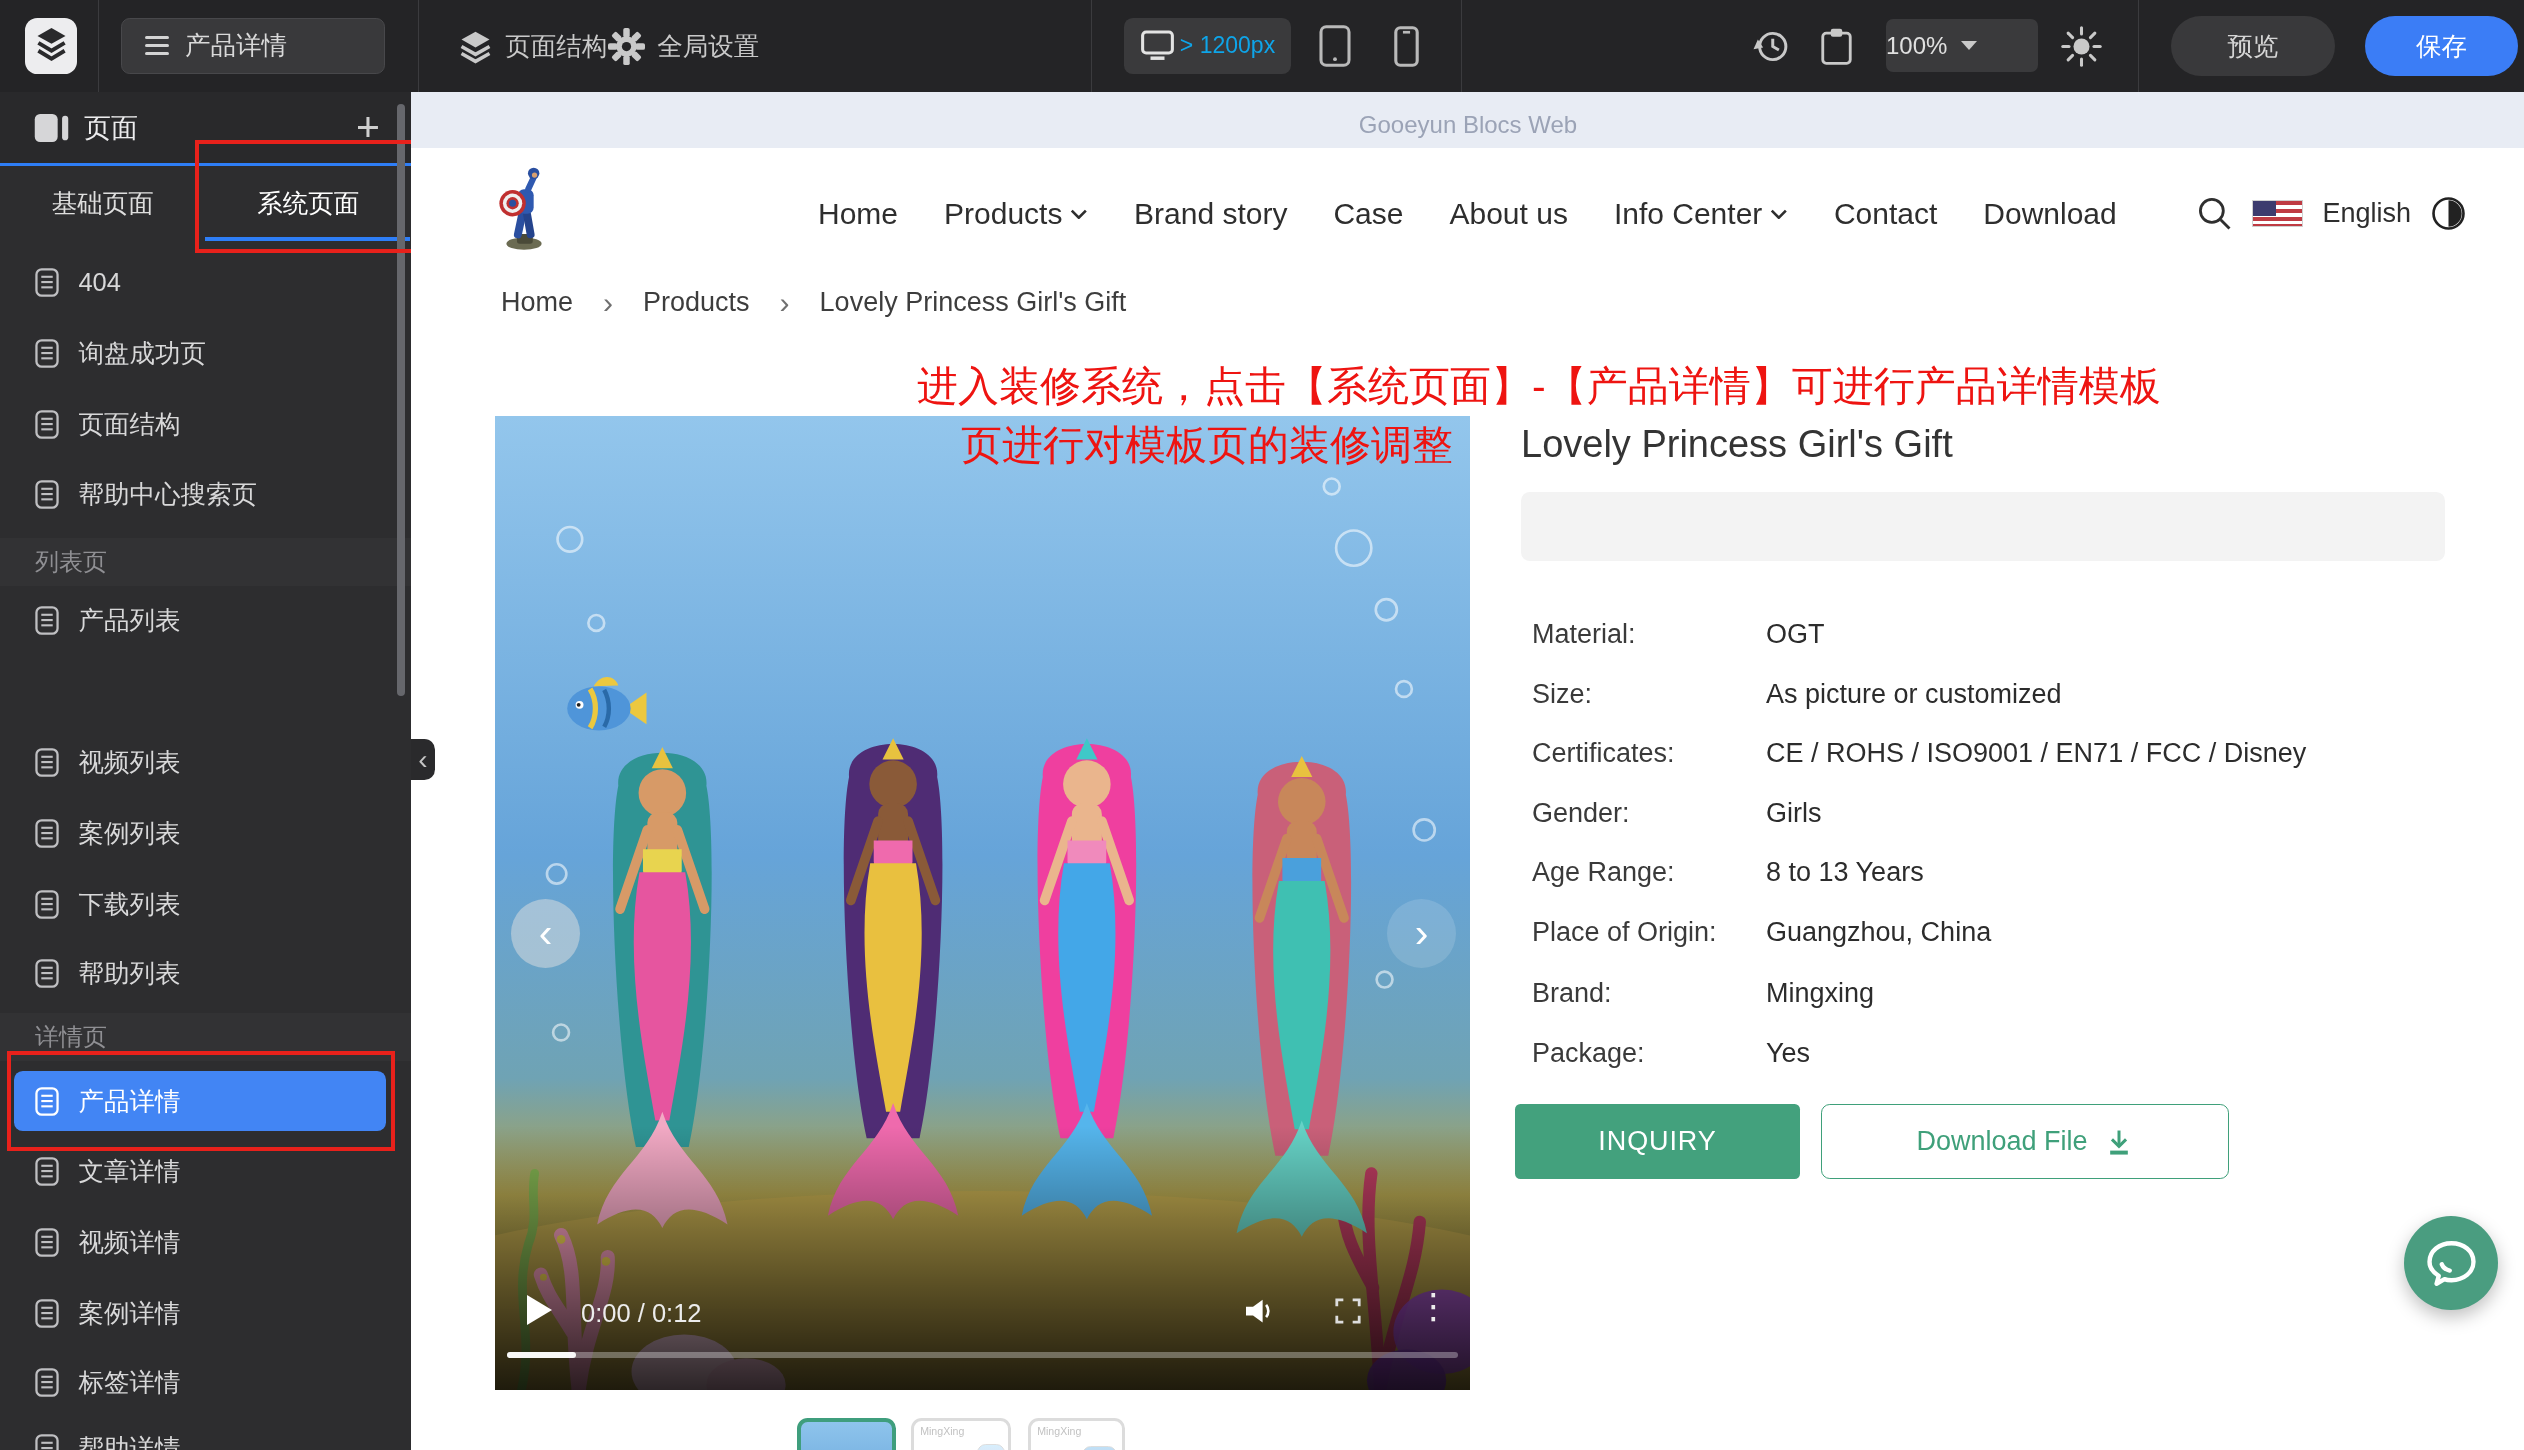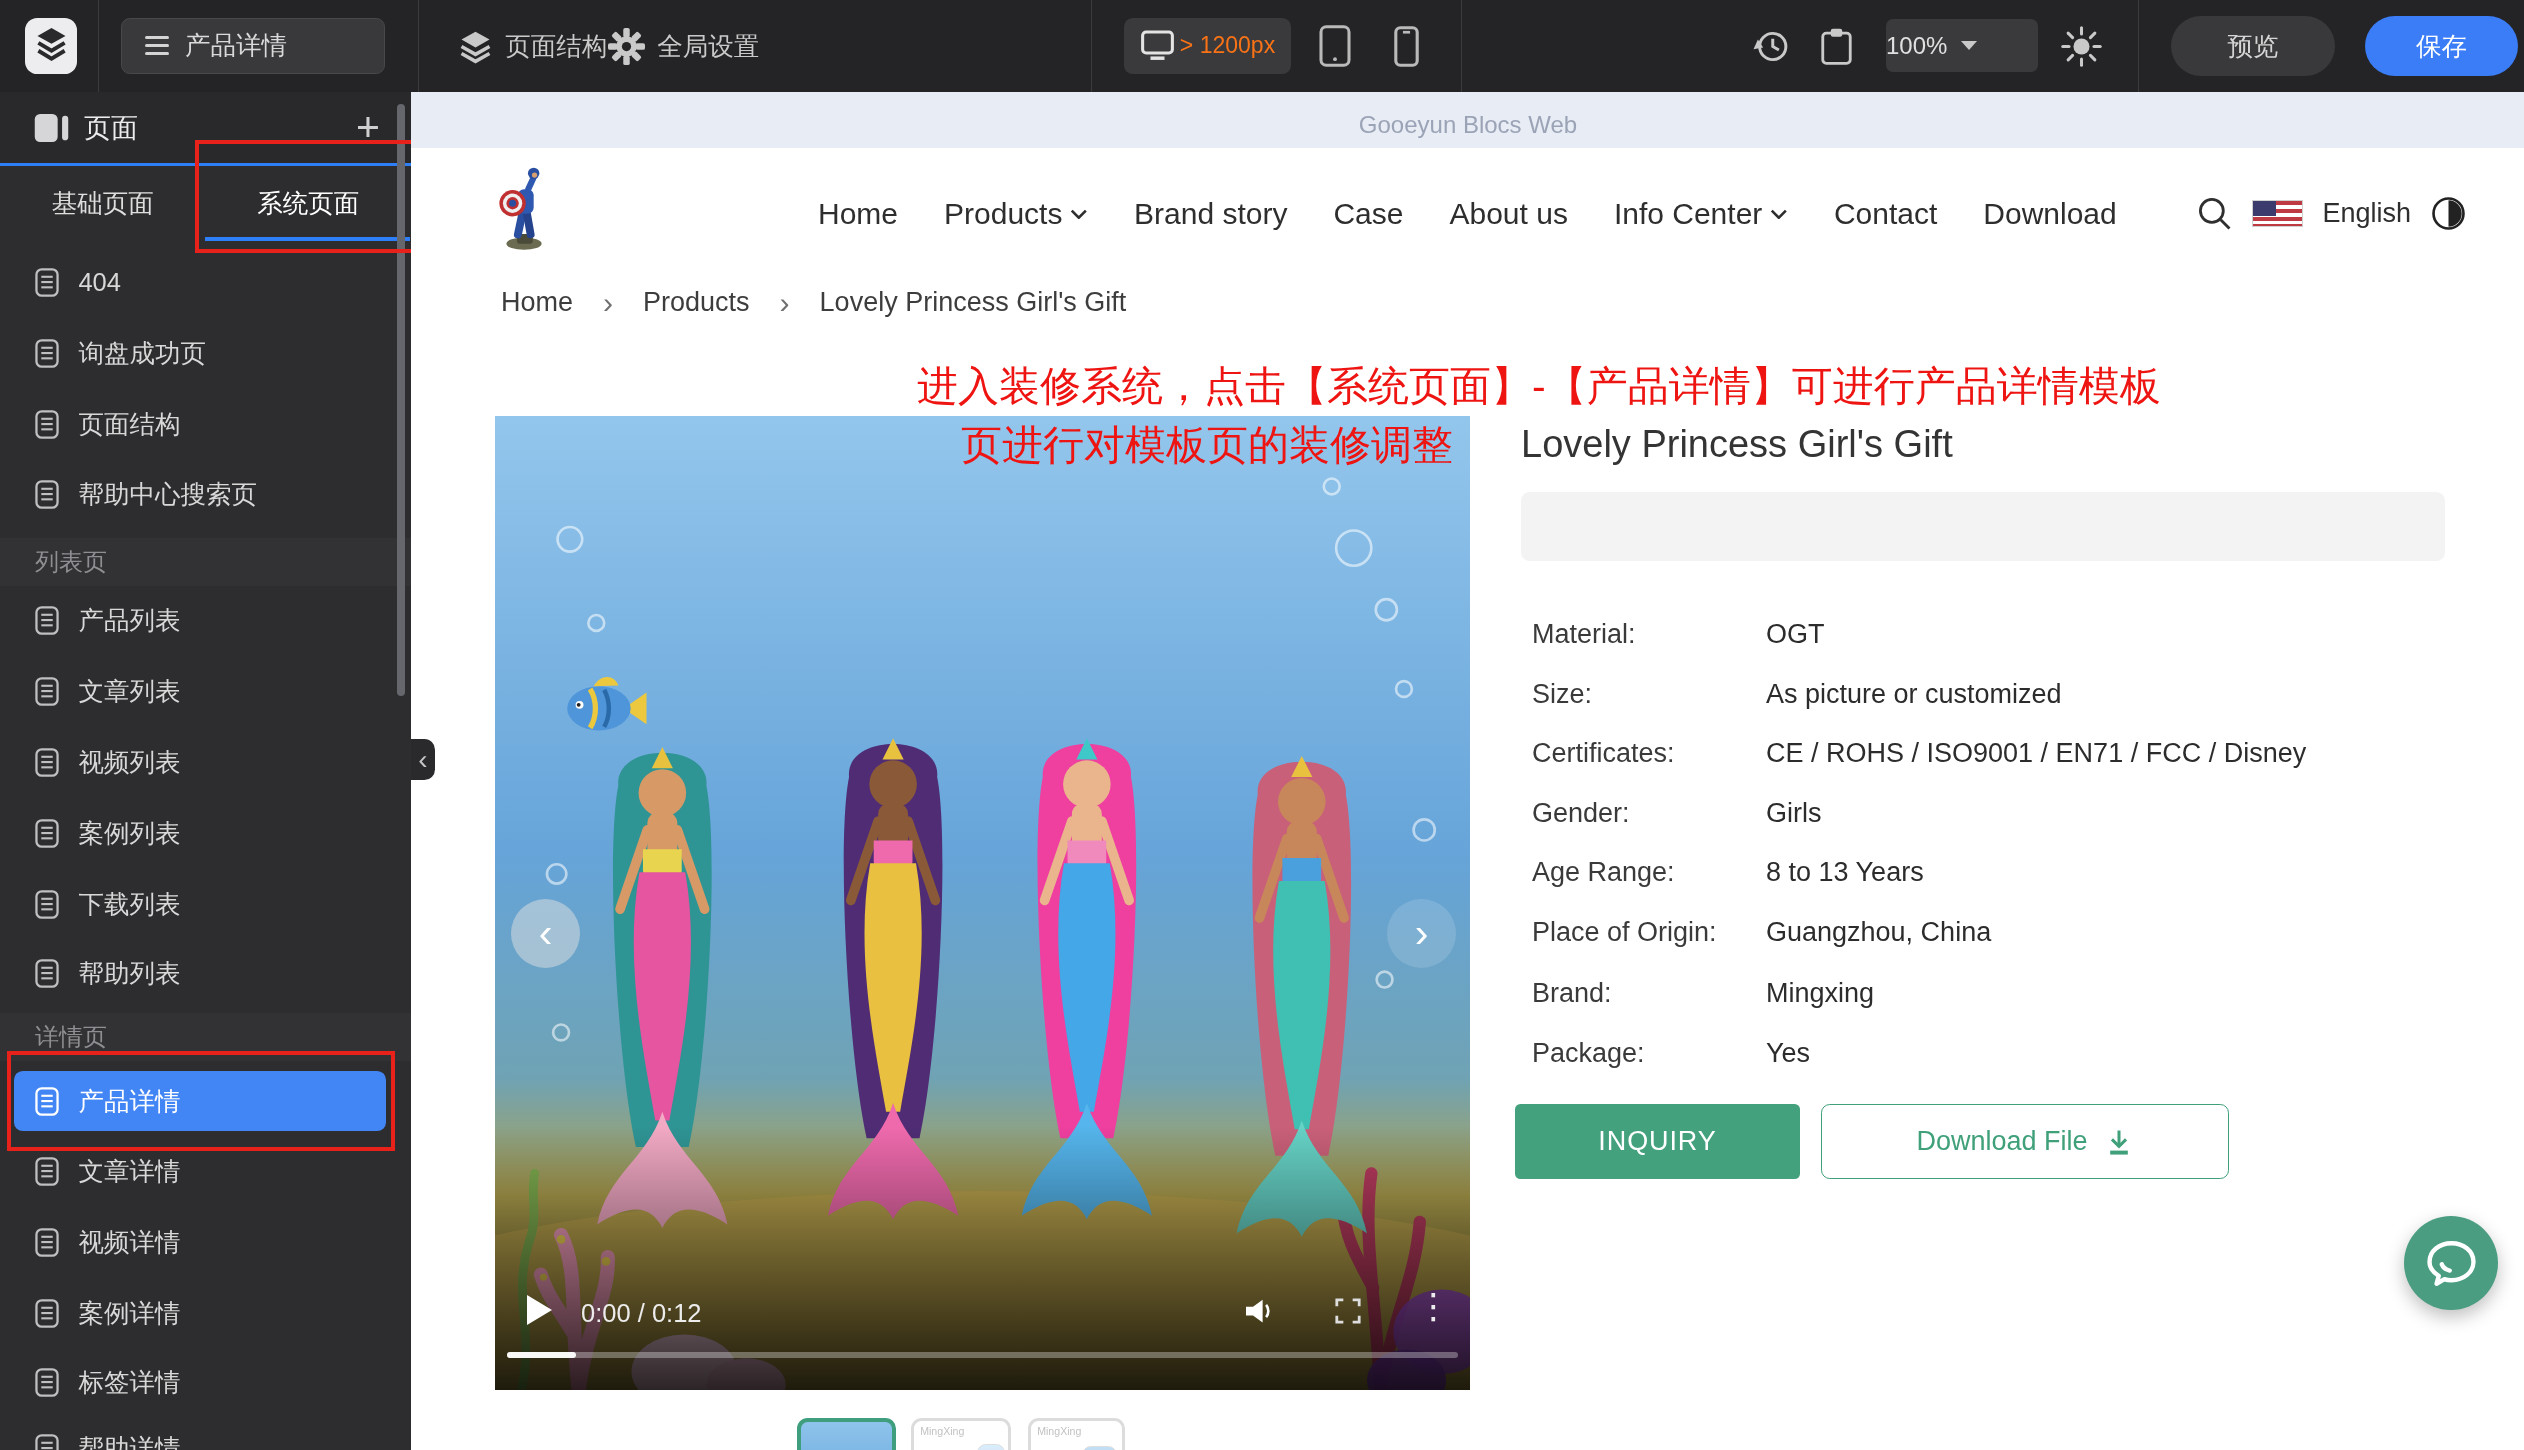--- a/index.html
+++ b/index.html
@@ -6,21 +6,21 @@
 html,body{width:2525px;height:1450px;overflow:hidden;background:#242426}
 .root{position:relative;width:2525px;height:1450px;font-family:"Liberation Sans","DejaVu Sans",sans-serif;overflow:hidden;background:#242426}
 button{border:none;background:none;cursor:pointer;font-family:inherit}
 
 .topbar{position:absolute;left:0;top:0;width:2525px;height:92px;background:#242426;z-index:20}
 .tb-div{position:absolute;top:0;width:0.9px;height:92px;background:#3b3b3e}
 .logo{position:absolute;left:25px;top:17.6px;width:52px;height:56px;border-radius:12.3px;background:#ededef;display:flex;align-items:center;justify-content:center}
 .page-btn{position:absolute;left:121px;top:17.6px;width:264px;height:56px;border-radius:8.8px;background:#39393b;border:0.9px solid #48484b;display:flex;align-items:center;gap:16px;padding-left:23px;color:#d9d9d9;font-size:25.5px}
 .menu-bars i{display:block;width:24px;height:3.5px;background:#d4d4d4;margin:4.4px 0;border-radius:1.8px}
 .tb-item{position:absolute;top:0;height:92px;display:flex;align-items:center;gap:12.3px;color:#c9c9c9;font-size:25.5px}
-.bp-btn{position:absolute;left:1124px;top:17.6px;width:167px;height:56px;border-radius:8.8px;background:#3a3a3c;display:flex;align-items:center;justify-content:center;gap:5px;color:#f97316;font-size:23px}
+.bp-btn{position:absolute;left:1124px;top:17.6px;width:167px;height:56px;border-radius:8.8px;background:#3a3a3c;display:flex;align-items:center;justify-content:center;gap:5px;color:#0ea5e9;font-size:23px}
 .dev-btn{position:absolute;top:0;height:92px;display:flex;align-items:center}
 .icon-btn{position:absolute;top:0;height:92px;display:flex;align-items:center}
 .zoom-btn{position:absolute;left:1886px;top:19.4px;width:152px;height:53px;border-radius:7px;background:#3a3a3c;display:flex;align-items:center;gap:14px;color:#e0e0e0;font-size:24px}
 .caret-down{width:0;height:0;border-left:8px solid transparent;border-right:8px solid transparent;border-top:9.7px solid #c9c9c9}
 .pill{position:absolute;top:16px;height:60px;border-radius:30px;font-size:25.5px;display:flex;align-items:center;justify-content:center}
 .preview-btn{left:2171px;width:164px;background:#39393b;color:#d5d5d5}
 .save-btn{left:2365px;width:153px;background:#3b7df6;color:#fff}
 
 .sidebar{position:absolute;left:0;top:92px;width:411px;height:1358px;background:#2d2d2f;overflow:hidden;z-index:10}
 .sb-header{position:absolute;left:0;top:0;width:411px;height:71px;background:#29292b;display:flex;align-items:center}
@@ -287,31 +287,20 @@
     <div class="sb-item" style="top:493px">
         <span class="doc">
           <svg width="24" height="29" viewBox="0 0 27 33">
             <rect x="1.5" y="1.5" width="24" height="30" rx="6" fill="none" stroke="currentColor" stroke-width="2.6"></rect>
             <line x1="7" y1="10" x2="20" y2="10" stroke="currentColor" stroke-width="2.4"></line>
             <line x1="7" y1="16" x2="20" y2="16" stroke="currentColor" stroke-width="2.4"></line>
             <line x1="7" y1="22" x2="20" y2="22" stroke="currentColor" stroke-width="2.4"></line>
           </svg>
         </span>
         <span class="lbl">产品列表</span>
-      </div>
-    <div class="sb-item" style="top:564px">
-        <span class="doc">
-          <svg width="24" height="29" viewBox="0 0 27 33">
-            <rect x="1.5" y="1.5" width="24" height="30" rx="6" fill="none" stroke="currentColor" stroke-width="2.6"></rect>
-            <line x1="7" y1="10" x2="20" y2="10" stroke="currentColor" stroke-width="2.4"></line>
-            <line x1="7" y1="16" x2="20" y2="16" stroke="currentColor" stroke-width="2.4"></line>
-            <line x1="7" y1="22" x2="20" y2="22" stroke="currentColor" stroke-width="2.4"></line>
-          </svg>
-        </span>
-        <span class="lbl">文章列表</span>
       </div>
     <div class="sb-item" style="top:635px">
         <span class="doc">
           <svg width="24" height="29" viewBox="0 0 27 33">
             <rect x="1.5" y="1.5" width="24" height="30" rx="6" fill="none" stroke="currentColor" stroke-width="2.6"></rect>
             <line x1="7" y1="10" x2="20" y2="10" stroke="currentColor" stroke-width="2.4"></line>
             <line x1="7" y1="16" x2="20" y2="16" stroke="currentColor" stroke-width="2.4"></line>
             <line x1="7" y1="22" x2="20" y2="22" stroke="currentColor" stroke-width="2.4"></line>
           </svg>
         </span>

